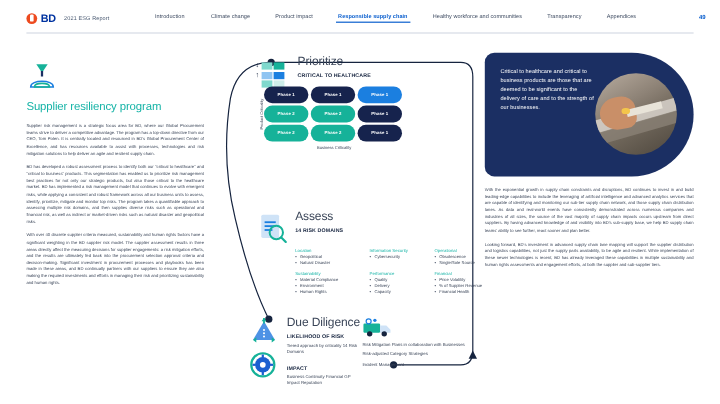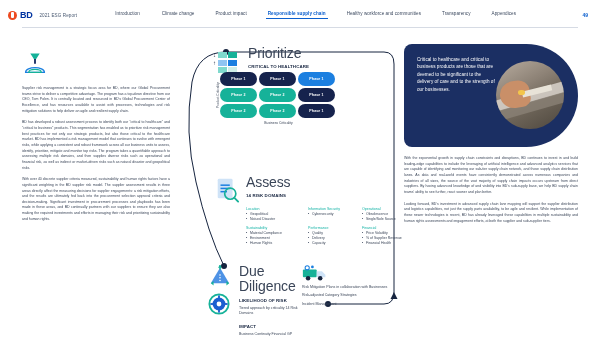--- a/index.html
+++ b/index.html
@@ -10,21 +10,21 @@
     color: #1b2a4a;
     overflow: hidden;
     position: relative;
   }
 
   
   .header {
     position: absolute; top: 0; left: 0; width: 600px; height: 30px;
     display: flex; align-items: center;
   }
-  .brand { display: flex; align-items: center; gap: 3px; margin-left: 8px; }
+  .brand { display: flex; align-items: center; gap: 3px; margin-left: 22px; }
   .bd-mark {
     width: 9px; height: 9px; border-radius: 50%;
     background: #ed4a1f; position: relative; flex: 0 0 auto;
   }
   .bd-mark::after {
     content: ""; position: absolute; left: 3px; top: 1.5px;
     width: 3px; height: 6px; background: #fff; border-radius: 1px;
   }
   .bd-word {
     font-weight: bold; font-size: 9px; color: #0033a0; letter-spacing: -0.3px;
@@ -65,21 +65,21 @@
   }
   .body-copy.p2 { margin-top: 6px; }
 
   
   .mid { position: absolute; left: 178px; top: 42px; width: 222px; height: 290px; }
 
   .cycle-svg { position: absolute; left: 0; top: 0; }
 
   .stage { position: absolute; }
   .stage-head {
-    font-size: 14px; color: #3a4558; letter-spacing: -0.1px; line-height: 1.1;
+    font-size: 10px; color: #3a4558; letter-spacing: -0.1px; line-height: 1.1;
   }
   .stage-sub {
     font-size: 4.4px; font-weight: bold; color: #16243f;
     margin-top: 3px; letter-spacing: 0.1px;
   }
   .stage-note { font-size: 3.6px; color: #3a4558; line-height: 1.5; margin-top: 3px; }
 
   
   .prioritize { left: 34px; top: 4px; width: 186px; }
   .pri-icons {
@@ -217,20 +217,21 @@
 </div>
 <div class="header-rule"></div>
 
 <div class="left-col">
   <svg class="leaf-icon" viewBox="0 0 32 28">
     <path d="M10 2 L22 2 L16 11 Z" fill="#16b299"></path>
     <path d="M16 9 L16 15" stroke="#1b2f63" stroke-width="2.4" fill="none"></path>
     <path d="M4 26 C4 18 28 18 28 26 Z" fill="none" stroke="#1b7fe0" stroke-width="1.6"></path>
     <path d="M8 26 C8 21 24 21 24 26 Z" fill="none" stroke="#16b299" stroke-width="1.6"></path>
   </svg>
+  <div class="sec-title">Supplier resiliency program</div>
   <p class="body-copy">Supplier risk management is a strategic focus area for BD, where our Global Procurement teams strive to deliver a competitive advantage. The program has a top-down directive from our CEO, Tom Polen. It is centrally located and resourced in BD's Global Procurement Center of Excellence, and has resources available to assist with processes, technologies and risk mitigation solutions to help deliver an agile and resilient supply chain.</p>
   <p class="body-copy p2">BD has developed a robust assessment process to identify both our "critical to healthcare" and "critical to business" products. This segmentation has enabled us to prioritize risk management best practices for not only our strategic products, but also those critical to the healthcare market. BD has implemented a risk management model that continues to evolve with emergent risks, while applying a consistent and robust framework across all our business units to assess, identify, prioritize, mitigate and monitor top risks. The program takes a quantifiable approach to assessing multiple risk domains, and then supplies diverse risks such as operational and financial risk, as well as indirect or market-driven risks such as natural disaster and geopolitical risks.</p>
   <p class="body-copy p2">With over 40 discrete supplier criteria measured, sustainability and human rights factors have a significant weighting in the BD supplier risk model. The supplier assessment results in three areas directly affect the measuring decisions for supplier engagements: a risk mitigation efforts, and the results are ultimately fed back into the procurement selection approval criteria and decision-making. Significant investment in procurement processes and playbooks has been made in these areas, and BD continually partners with our suppliers to ensure they are also making the required investments and efforts in managing their risk and prioritizing sustainability and human rights.</p>
 </div>
 
 <div class="mid">
 
   <svg class="cycle-svg" width="222" height="290" viewBox="0 0 222 290">
     <path d="M48 10 H206 Q216 10 216 22 V250 Q216 262 206 262 H150" fill="none" stroke="#16243f" stroke-width="1"></path>
     <path d="M48 10 Q20 10 14 40 Q6 90 18 140 Q30 192 46 224" fill="none" stroke="#16243f" stroke-width="1"></path>

